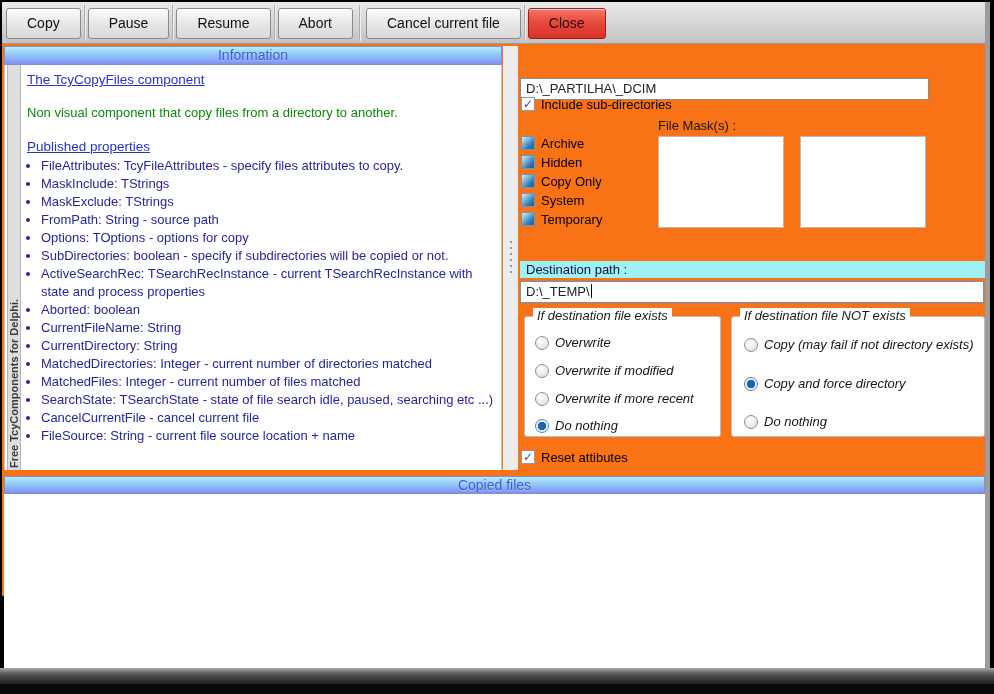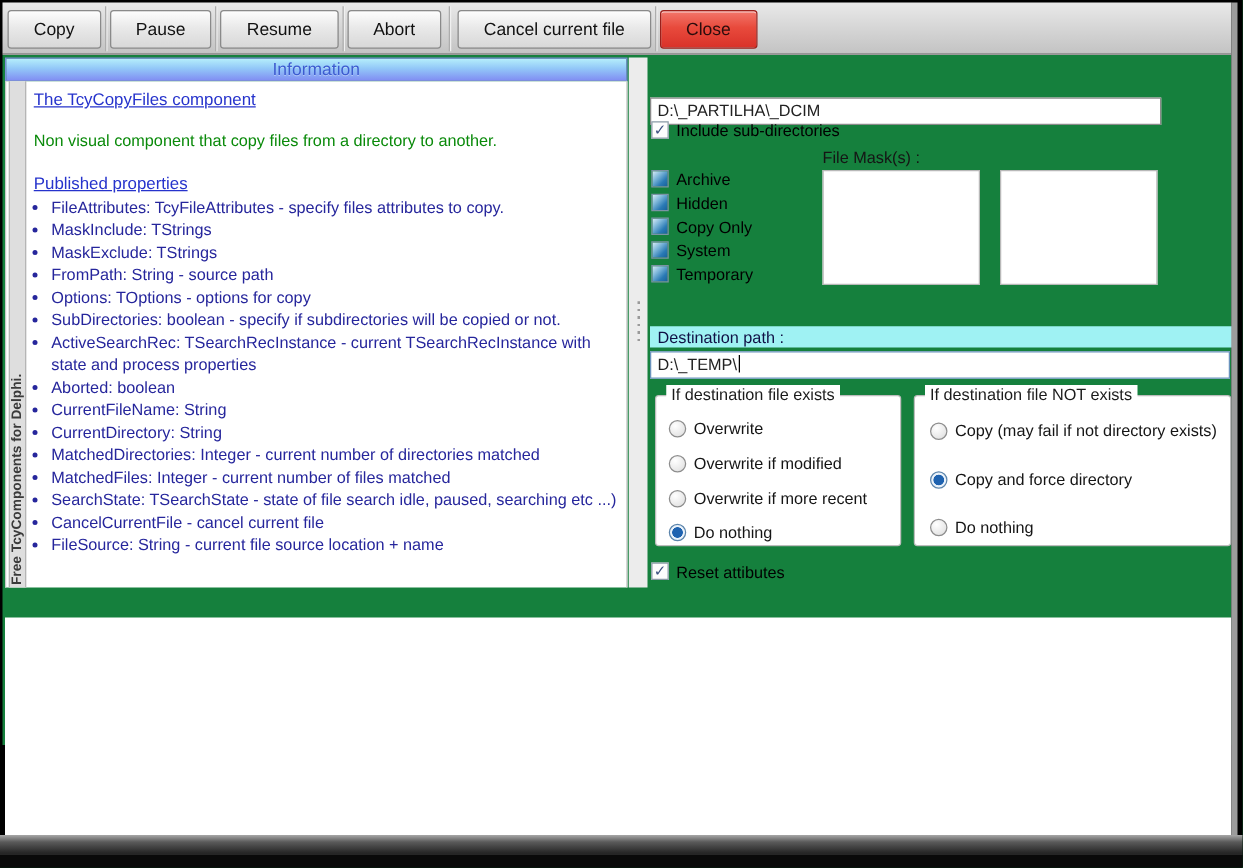--- a/index.html
+++ b/index.html
@@ -13,21 +13,21 @@
     border-bottom:1px solid #9a9a9a; display:flex; align-items:center; }
   .tbtn { height:31px; margin-top:1px; border:1px solid #8a8a8a; border-radius:3px;
     background:linear-gradient(#fdfdfd,#e9e9e9 45%,#d8d8d8);
     color:#111; font-size:14px; padding:0 20px; cursor:default;
     box-shadow:0 1px 0 rgba(255,255,255,.7) inset; font-family:inherit; }
   .tbtn.close { background:linear-gradient(#f3766b,#e84a3c 45%,#d9322a);
     border-color:#9c1f1a; color:#2a0c0c; }
   .tsep { width:1px; height:36px; background:#adadad; margin:0 3px;
     box-shadow:1px 0 0 #f0f0f0; }
 
-  #main { left:2px; top:44px; width:983px; height:552px; background:#15803d; }
+  #main { left:2px; top:44px; width:983px; height:552px; background:#f97316; }
   #right-border { left:985px; top:2px; width:5px; height:666px; background:#9c9c9c; }
   #bottom-grad { left:0; top:668px; width:994px; height:16px;
     background:linear-gradient(#a8a8a8,#5a5a5a 35%,#262626 90%); }
   #bottom-black { left:0; top:684px; width:994px; height:10px; background:#0a0a0a; }
 
   
   .hdr { background:linear-gradient(#b5eefb,#93c8f8 45%,#8190f3);
     border:1px solid #7d8fd9; text-align:center; color:#3c5cd0;
     font-size:14px; line-height:17px; text-shadow:0 1px 0 rgba(255,255,255,.35); }
   #info-header { left:2px; top:2px; width:498px; height:19px; }
@@ -82,21 +82,21 @@
 
   
   .mlabel { color:#151515; }
   #fm-label { left:656px; top:74px; }
   #ex-label { left:798px; top:92px;margin-top:44px; }
   .listbox { background:#fff; border:1px solid #b8b8b8; }
   #fm-box { left:656px; top:92px; width:126px; height:92px; }
   #ex-box { left:798px; top:92px; width:126px; height:92px; }
 
   
-  .group { border:1px solid #bdbdbd; border-radius:3px; background:#fff; }
+  .group { border:1px solid #bdbdbd; border-radius:3px; background:#fff;font-style:italic; }
   .group .legend { position:absolute; top:-9px; left:8px; background:#fff;
     padding:0 4px; color:#1b1b1b; }
   #grp-exists    { left:522px; top:272px; width:197px; height:121px; }
   #grp-notexists { left:729px; top:272px; width:254px; height:121px; }
   .radiorow { position:absolute; display:flex; align-items:center; }
   .radio { width:14px; height:14px; border-radius:50%; border:1px solid #8d8d8d;
     background:radial-gradient(circle at 35% 30%,#ffffff,#dcdcdc); margin-right:6px; flex:0 0 auto; }
   .radio.sel { background:radial-gradient(circle,#1e62b0 0 4px,#eaf2fa 4.5px);
     border-color:#5b84ab; }
   .rlabel { color:#151515; }
@@ -225,18 +225,19 @@
       <span class="radio"></span>
       <span class="rlabel">Do nothing</span>
     </div>
   </div>
 
   <div id="cb-reset" class="abs cbrow">
     <span class="cb">✓</span>
     <span>Reset attibutes</span>
   </div>
 
+  <div id="copied-header" class="abs hdr">Copied files</div>
   <div class="abs" style="left:2px; top:450px; width:981px; height:174px; background:#fff;"></div>
 </div>
 
 <div id="right-border" class="abs"></div>
 <div id="bottom-grad" class="abs"></div>
 <div id="bottom-black" class="abs"></div>
 
 </body></html>

